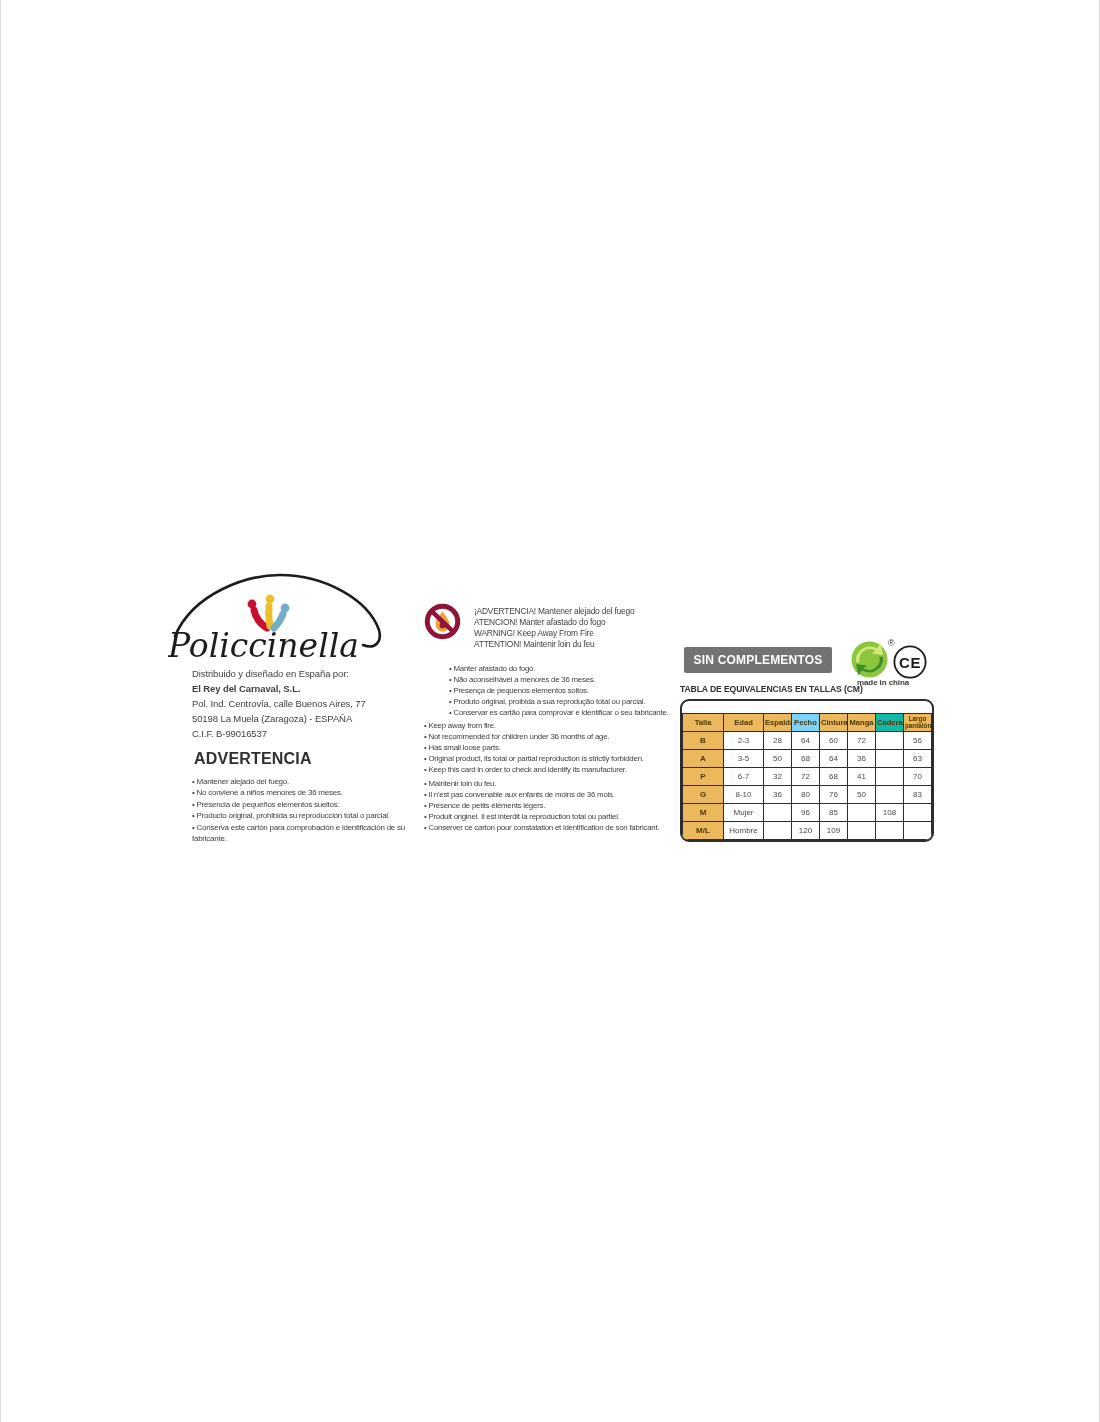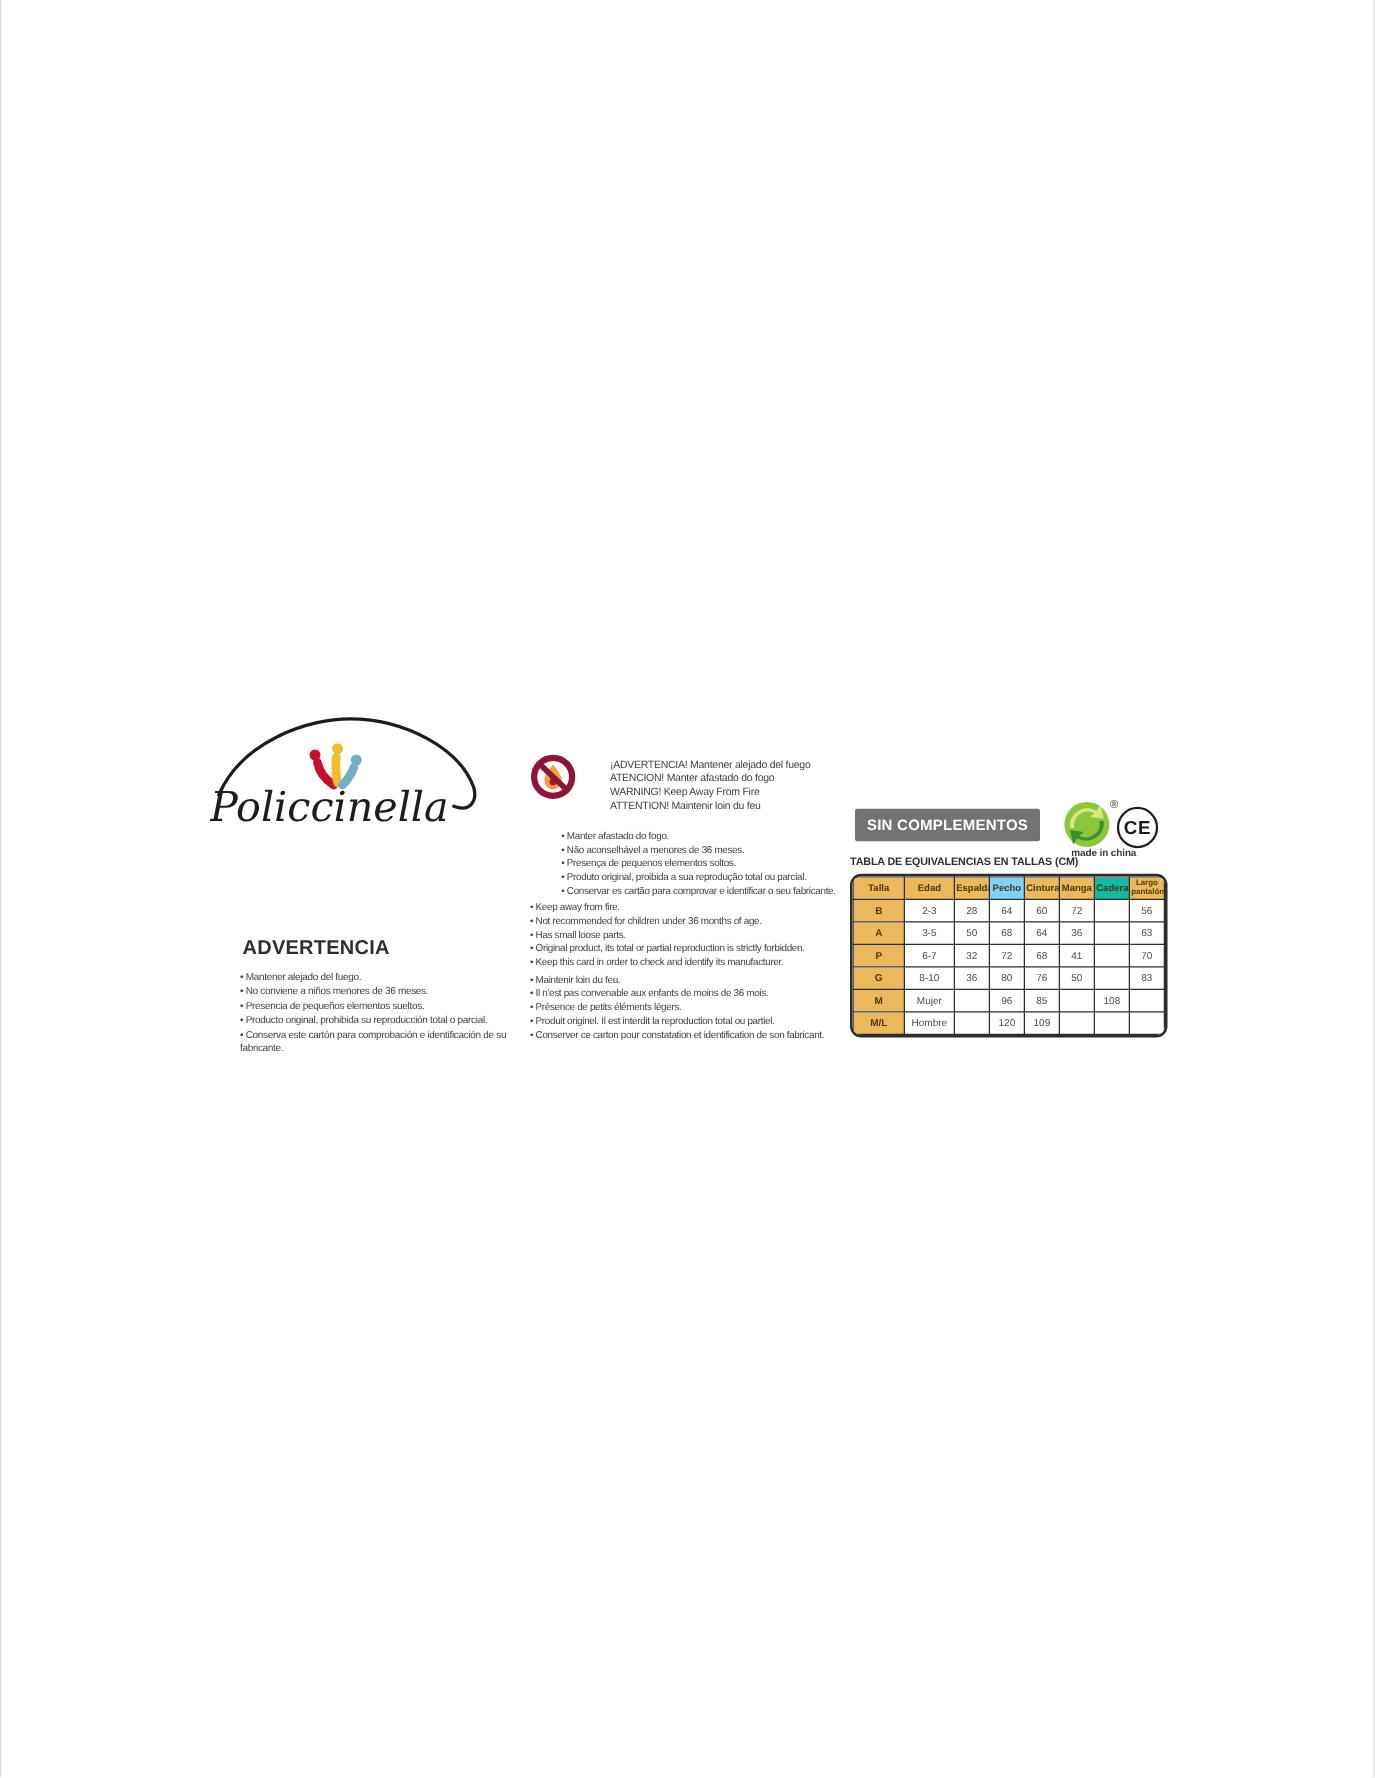--- a/index.html
+++ b/index.html
@@ -13,39 +13,39 @@
   
   .logo{position:absolute;left:168px;top:572px;width:224px;height:92px;}
   .distributor{position:absolute;left:192px;top:666px;width:240px;font-size:9.5px;line-height:15px;letter-spacing:-0.1px;}
   .distributor .bold{font-weight:bold;}
   .advertencia{position:absolute;left:192px;top:750px;width:238px;}
   .advertencia h3{margin:0 0 8px 2px;font-size:16px;letter-spacing:0.2px;color:#2f2f2f;}
   .bullets{font-size:8px;line-height:11.4px;letter-spacing:-0.25px;}
   .bullets .bullet{margin:0;}
 
   
-  .fire-block{position:absolute;left:424px;top:603px;width:250px;display:flex;gap:27px;align-items:flex-start;}
+  .fire-block{position:absolute;left:424px;top:603px;width:250px;display:flex;gap:13px;align-items:flex-start;}
   .fire-lines{font-size:8.4px;line-height:11px;letter-spacing:-0.2px;color:#424242;padding-top:3px;}
   .warn-pt{position:absolute;left:424px;top:663px;width:252px;margin-left:25px;}
   .warn-en{position:absolute;left:424px;top:720px;width:252px;}
   .warn-fr{position:absolute;left:424px;top:778px;width:252px;}
   .mid .bullet{letter-spacing:-0.3px;}
   .warn-pt .bullet,.warn-en .bullet,.warn-fr .bullet{font-size:7.9px;line-height:11px;letter-spacing:-0.25px;}
 
   
   .banner{position:absolute;left:684px;top:647px;width:148px;height:26px;border-radius:2px;
     display:flex;align-items:center;justify-content:center;color:#fff;font-weight:bold;
     font-size:12px;letter-spacing:0.2px;}
   .green-dot{position:absolute;left:851px;top:641px;width:37px;height:37px;}
   .reg-mark{position:absolute;left:888px;top:638px;font-size:9px;color:#333;}
   .ce-badge{position:absolute;left:893px;top:645px;width:34px;height:34px;}
   .made-in{position:absolute;left:857px;top:678px;font-size:8px;font-weight:bold;color:#3c3c3c;letter-spacing:-0.1px;}
   .table-title{position:absolute;left:680px;top:684px;font-size:8.6px;font-weight:bold;color:#2e2e2e;letter-spacing:-0.1px;}
   .table-wrap{position:absolute;left:680px;top:699px;width:250px;border:2px solid #2d2d2d;border-radius:9px;overflow:hidden;background:#fff;}
-  .size-table{border-collapse:collapse;width:100%;table-layout:fixed;}
+  .size-table{border-collapse:collapse;width:100%;table-layout:fixed;margin-top:12px;}
   .size-table th,.size-table td{border:1px solid #2d2d2d;height:17px;text-align:center;
     font-size:8px;color:#4a4a4a;padding:0 1px;overflow:hidden;}
   .size-table thead th{font-weight:bold;color:#4b3808;font-size:7.6px;}
   .size-table td.talla{font-weight:bold;color:#4b3808;}
   .size-table th:last-child{font-size:6.3px;line-height:1.05;white-space:pre-line;}
   .size-table th:first-child,.size-table td.talla{width:38px;}
   .size-table th:nth-child(2){width:37px;}
 </style>
 </head>
 <body>
@@ -60,20 +60,27 @@
       <path d="M 99 56 Q 88 49 86 38" fill="none" stroke="#c8102e" stroke-width="7" stroke-linecap="round"></path>
       <circle cx="84" cy="32" r="4.4" fill="#c8102e"></circle>
       <path d="M 102 54 Q 100 44 101 34" fill="none" stroke="#eebf2c" stroke-width="7" stroke-linecap="round"></path>
       <circle cx="102" cy="27" r="4.4" fill="#eebf2c"></circle>
       <path d="M 106 56 Q 112 50 115 42" fill="none" stroke="#74aec4" stroke-width="7" stroke-linecap="round"></path>
       <circle cx="117" cy="36" r="4.4" fill="#74aec4"></circle>
     </g>
     <text x="0" y="85" font-family="DejaVu Serif, serif" font-style="italic" font-size="33" fill="#1c1c1c">Policcinella</text>
   </svg>
 
+  <div class="distributor">
+    <div>Distribuido y diseñado en España por:</div>
+    <div class="bold">El Rey del Carnaval, S.L.</div>
+    <div>Pol. Ind. Centrovía, calle Buenos Aires, 77</div>
+    <div>50198 La Muela (Zaragoza) - ESPAÑA</div>
+    <div>C.I.F. B-99016537</div>
+  </div>
 
   <div class="advertencia">
     <h3>ADVERTENCIA</h3>
     <div class="bullets">
         <div class="bullet">• Mantener alejado del fuego.</div>
         <div class="bullet">• No conviene a niños menores de 36 meses.</div>
         <div class="bullet">• Presencia de pequeños elementos sueltos.</div>
         <div class="bullet">• Producto original, prohibida su reproducción total o parcial.</div>
         <div class="bullet">• Conserva este cartón para comprobación e identificación de su fabricante.</div>
       </div>

